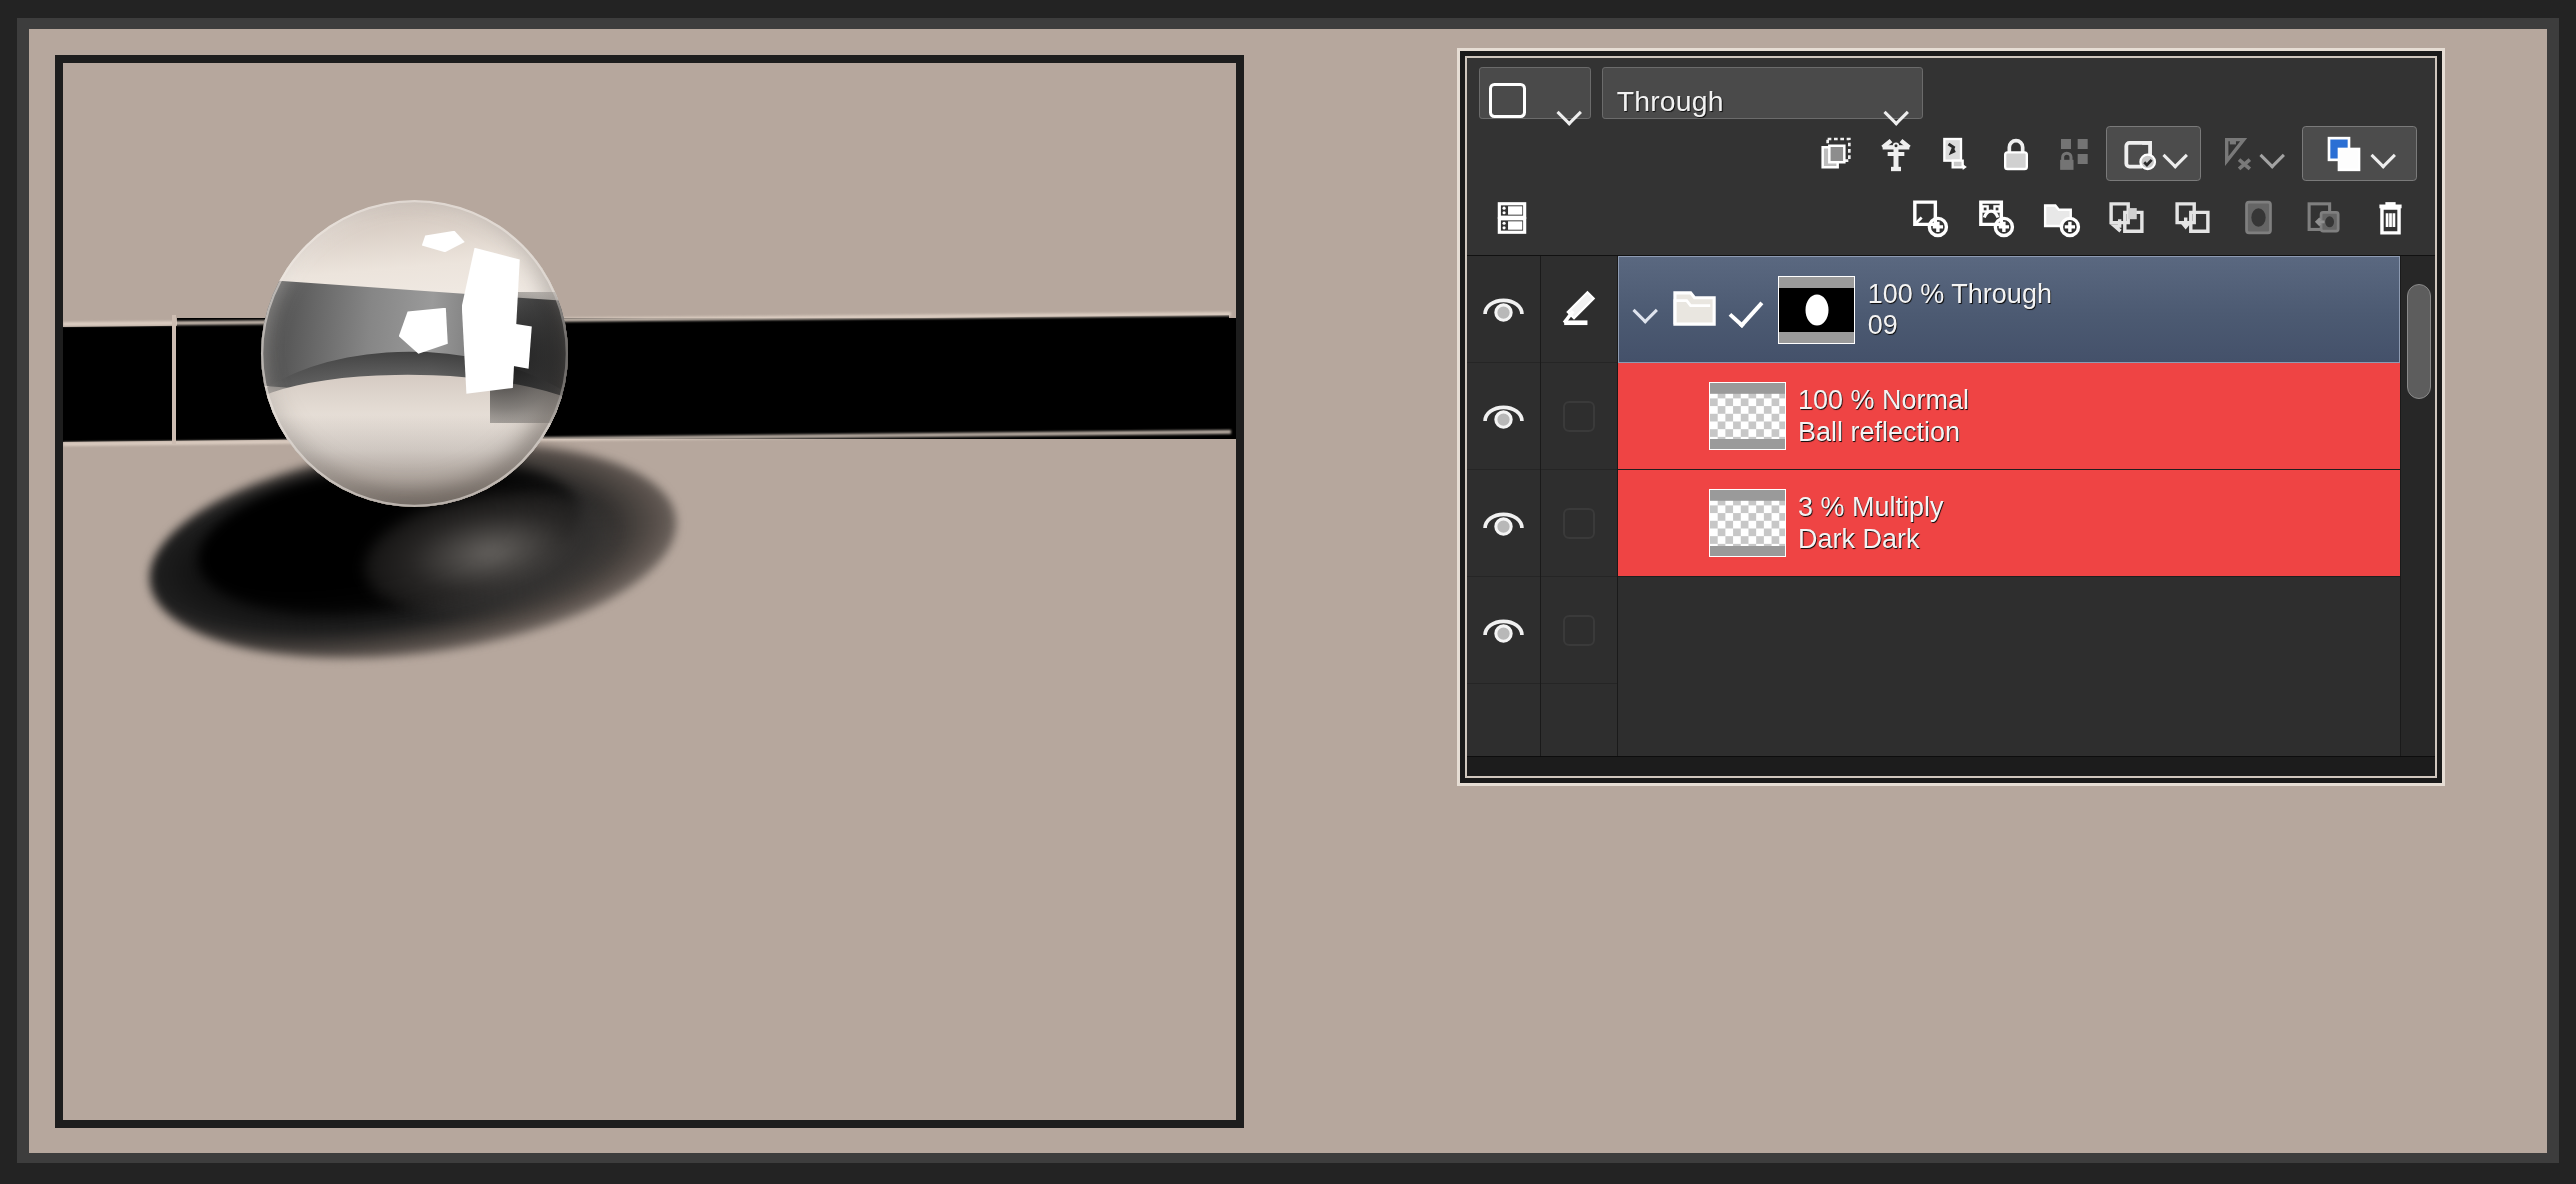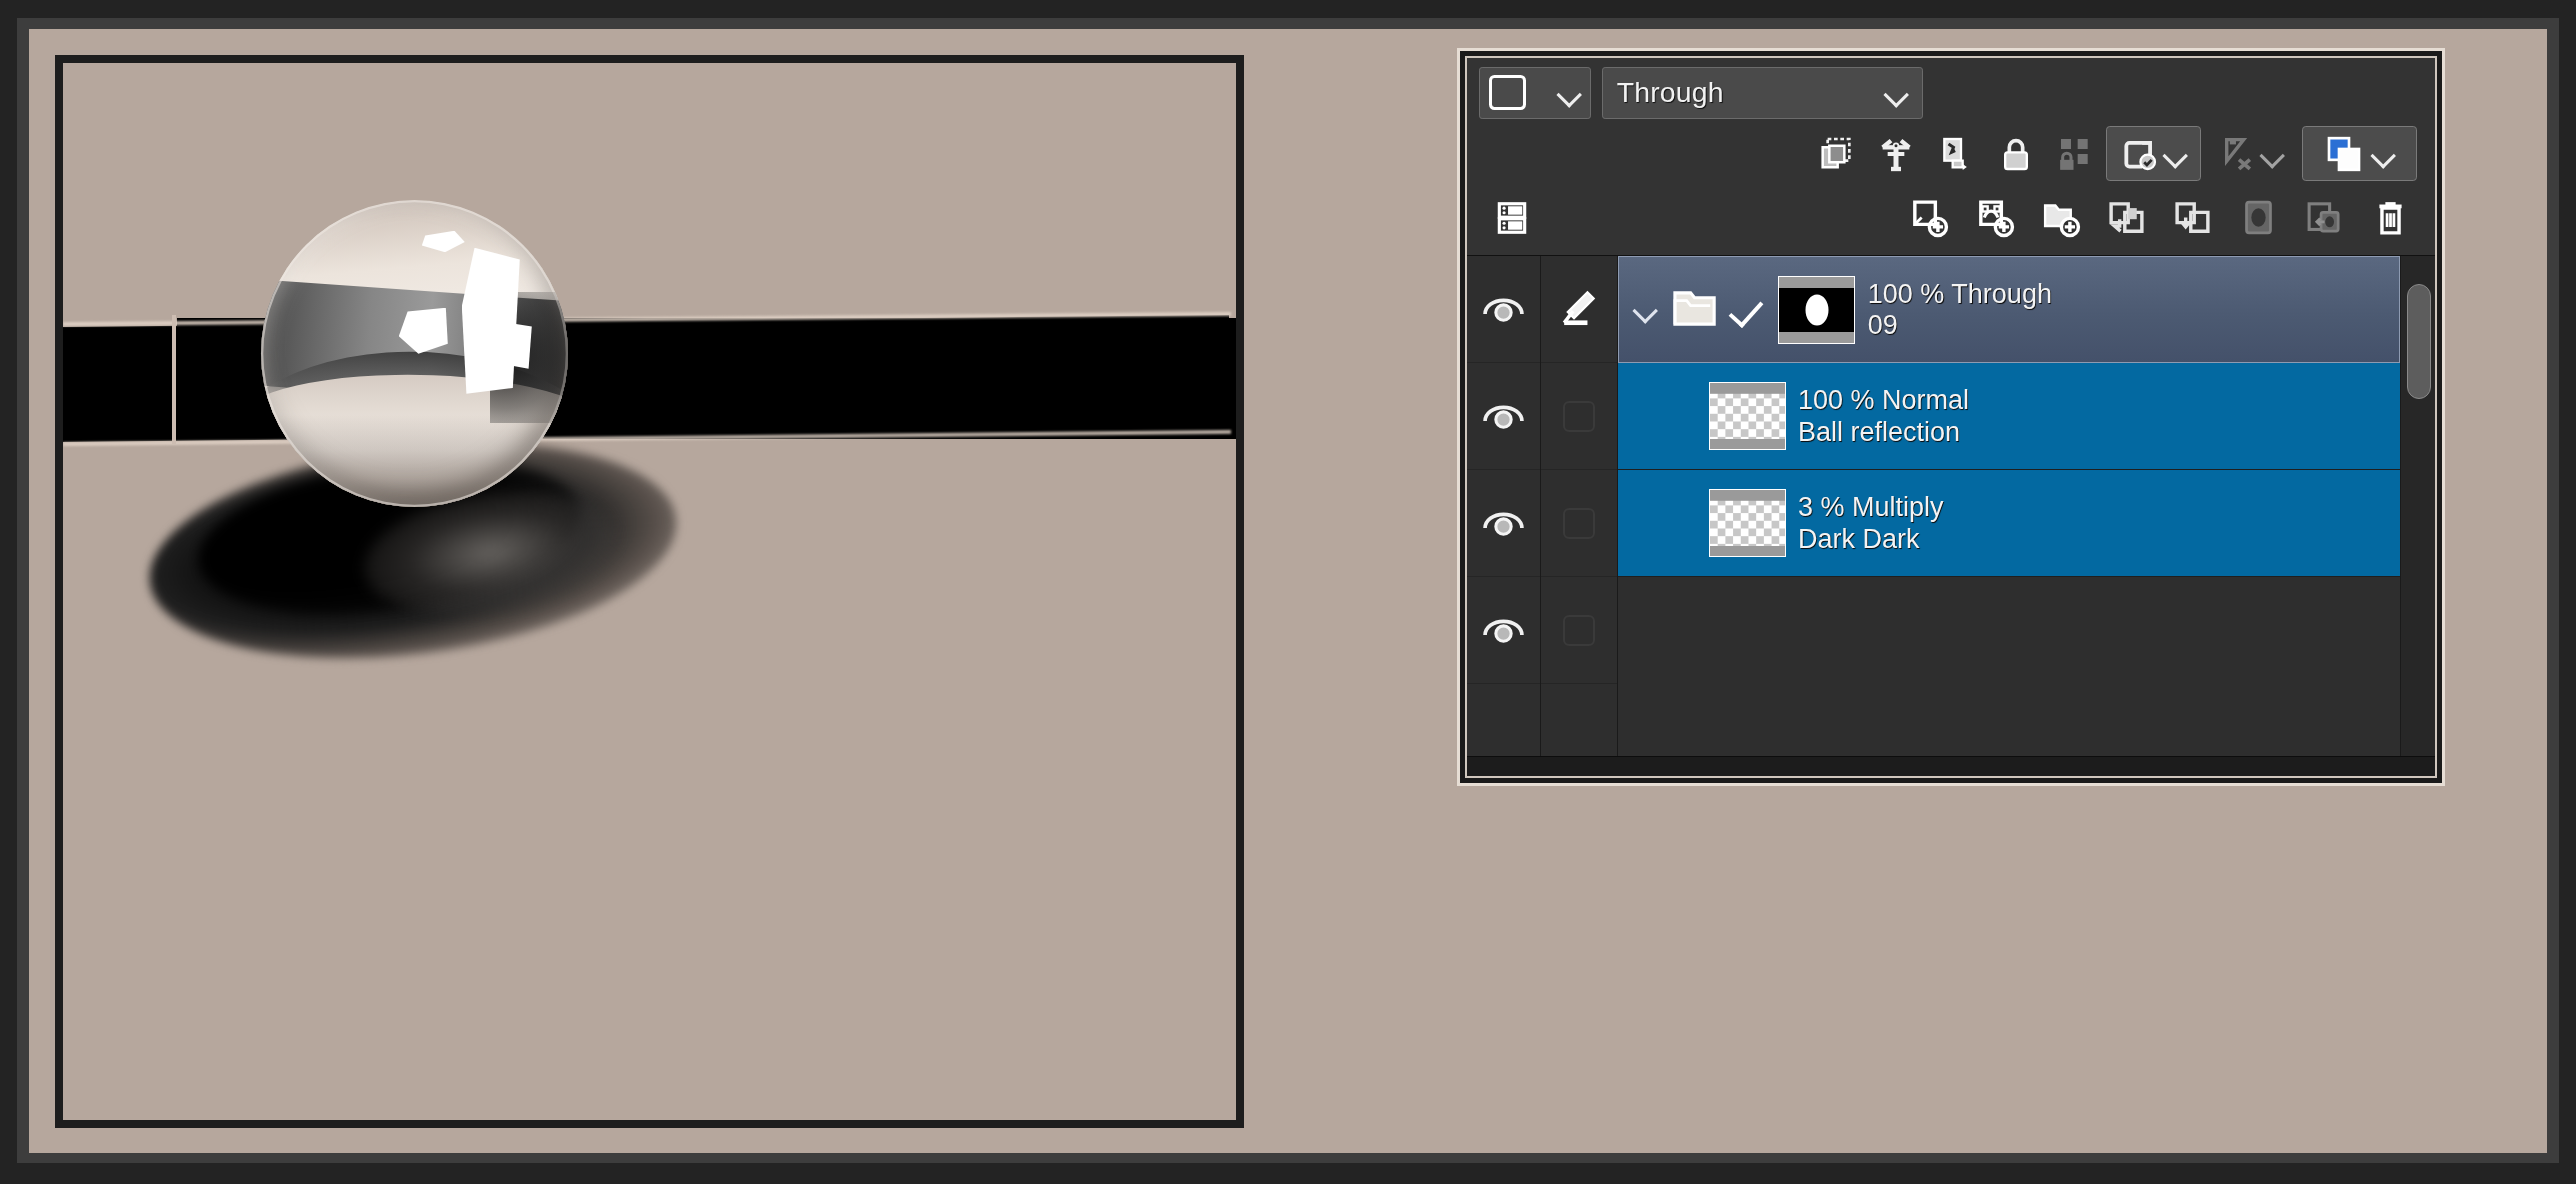--- a/index.html
+++ b/index.html
@@ -259,21 +259,21 @@
     align-items: center;
     gap: 10.8px;
     padding: 9.2px 12.3px 4.6px 12.3px;
     background: #333333;
   }
   .combo {
     background: #4a4a4a;
     border: 0.8px solid #6b6b6b;
     border-radius: 3.1px;
     display: flex;
-    align-items: center;
+    align-items: flex-end;
     height: 52px;
   }
   .combo-mask {
     width: 112px;
     justify-content: space-between;
     padding: 0 9.2px;
   }
   .mask-swatch {
     width: 37px; height: 35px;
     border: 3.8px solid #ffffff;
@@ -429,21 +429,21 @@
     border: 2.3px solid #3a3a3a;
     border-radius: 6.1px;
   }
   .layer-row {
     height: 107px;
     display: flex;
     align-items: center;
     padding: 0 9.2px 0 14px;
     gap: 12.3px;
     border-bottom: 1.5px solid #1f1f1f;
-    background: #0369a1;
+    background: #ef4444;
   }
   .layer-row.selected {
     background: linear-gradient(180deg, #5a6880 0%, #4c5a72 55%, #44516a 100%);
     border: 1.5px solid #8e9bb2;
   }
   .layer-row.indent { padding-left: 91px; }
   .thumb {
     width: 77px; height: 68px;
     flex: none;
     border: 1.5px solid #ffffff;

